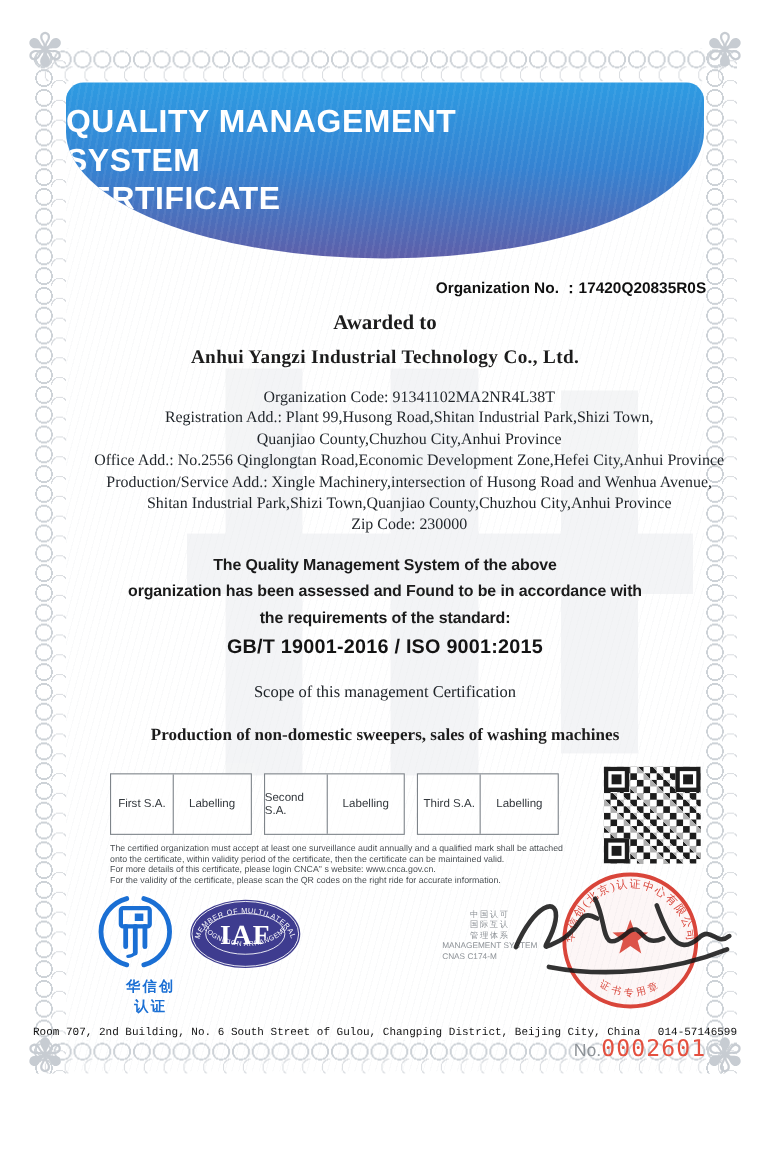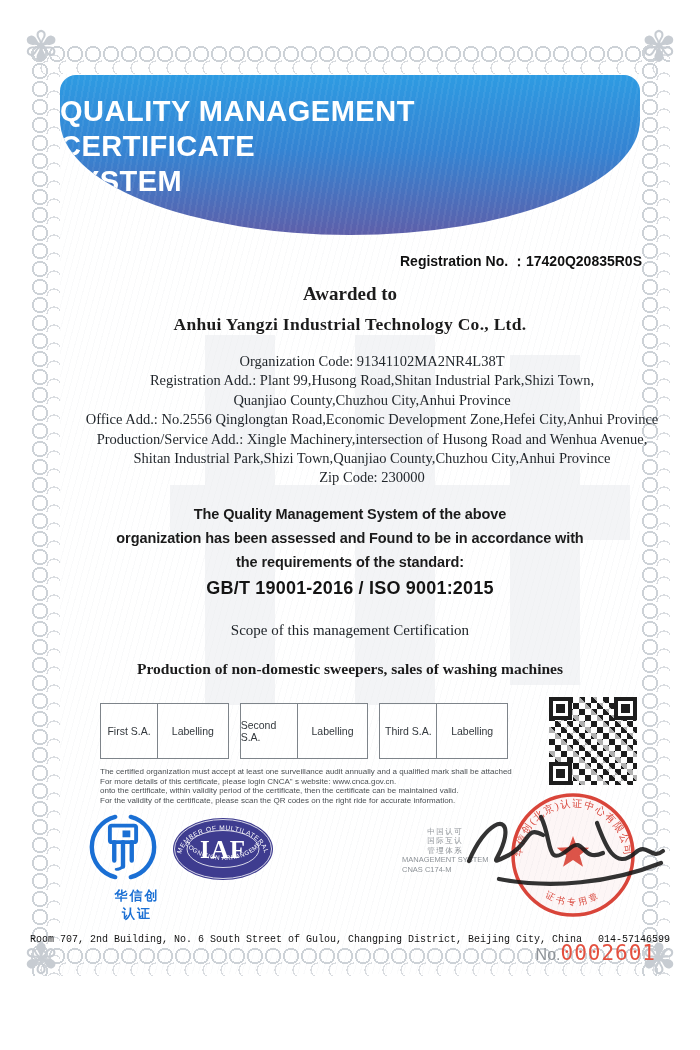--- a/index.html
+++ b/index.html
@@ -109,21 +109,21 @@
     font-family:"Liberation Sans", sans-serif; font-size:7.5px; line-height:9.4px; color:#8d9297; }
   .accred .cjk { letter-spacing:1.5px;text-align:center; }
   
   .seal { position:absolute; left:507px; top:789px; z-index:4; }
   .signature { position:absolute; left:455px; top:795px; z-index:5; pointer-events:none; }
   
   .f-dates { top:916px; font-family:"Liberation Mono", monospace; font-size:10px; color:#121212; z-index:5; }
   .f-dates span { margin:0 8px; }
   .f-addr  { top:934px; font-family:"Liberation Mono", monospace; font-size:10px; color:#121212; z-index:5; }
   .f-addr .phone { margin-left:16px; }
-  .serial { position:absolute; right:44px; top:941px; z-index:6; display:flex; align-items:baseline; }
+  .serial { position:absolute; right:58px; top:941px; z-index:6; display:flex; align-items:baseline; }
   .serial-prefix { font-family:"Liberation Sans", sans-serif; font-size:16px; color:#8e9398; }
   .serial-number { font-family:"DejaVu Sans Mono", monospace; font-size:21px; letter-spacing:1px; color:#e4503f; }
 </style>
 </head>
 <body>
 
 <div class="page">
 
   <div class="texture"></div>
 
@@ -138,26 +138,26 @@
 
   <div class="wm">
     <div class="wm-bar wm-b1"></div>
     <div class="wm-bar wm-b2"></div>
     <div class="wm-bar wm-b3"></div>
     <div class="wm-bar wm-h1"></div>
   </div>
 
   <div class="blue-header">
     <div class="title-line first">QUALITY MANAGEMENT</div>
+    <div class="title-line">SYSTEM</div>
     <div class="title-line">CERTIFICATE</div>
-    <div class="title-line">SYSTEM</div>
   </div>
 
   <div class="cert-no">
-    <span>Registration No. ：</span><span>17420Q20835R0S</span>
+    <span>Organization No. ：</span><span>17420Q20835R0S</span>
   </div>
 
   <div class="abs awarded">Awarded to</div>
   <div class="abs company">Anhui Yangzi Industrial Technology Co., Ltd.</div>
 
   <div class="abs info-block">
     <div>Organization Code: 91341102MA2NR4L38T</div>
     <div>Registration Add.: Plant 99,Husong Road,Shitan Industrial Park,Shizi Town,</div>
     <div>Quanjiao County,Chuzhou City,Anhui Province</div>
     <div>Office Add.: No.2556 Qinglongtan Road,Economic Development Zone,Hefei City,Anhui Province</div>
@@ -186,22 +186,22 @@
       <div class="audit-cell audit-mark">Labelling</div>
     </div>
     <div class="audit-box">
       <div class="audit-cell audit-period">Third S.A.</div>
       <div class="audit-cell audit-mark">Labelling</div>
     </div>
   </div>
 
   <div class="fine-print">
     <div>The certified organization must accept at least one surveillance audit annually and a qualified mark shall be attached</div>
+    <div>onto the certificate, within validity period of the certificate, then the certificate can be maintained valid.</div>
     <div>For more details of this certificate, please login CNCA" s website: www.cnca.gov.cn.</div>
-    <div>onto the certificate, within validity period of the certificate, then the certificate can be maintained valid.</div>
     <div>For the validity of the certificate, please scan the QR codes on the right ride for accurate information.</div>
   </div>
 
   <div class="qr">
     <div class="qf tl"></div>
     <div class="qf tr"></div>
     <div class="qf bl"></div>
   </div>
 
   <div class="logo-hxc">

